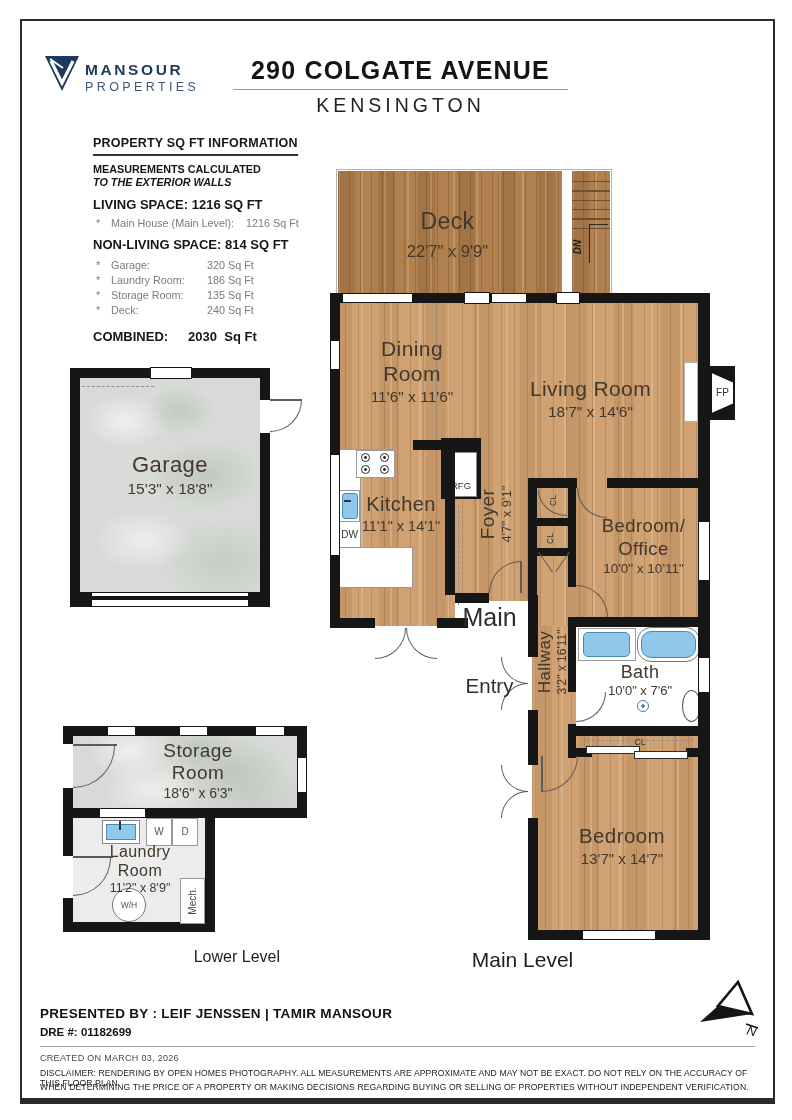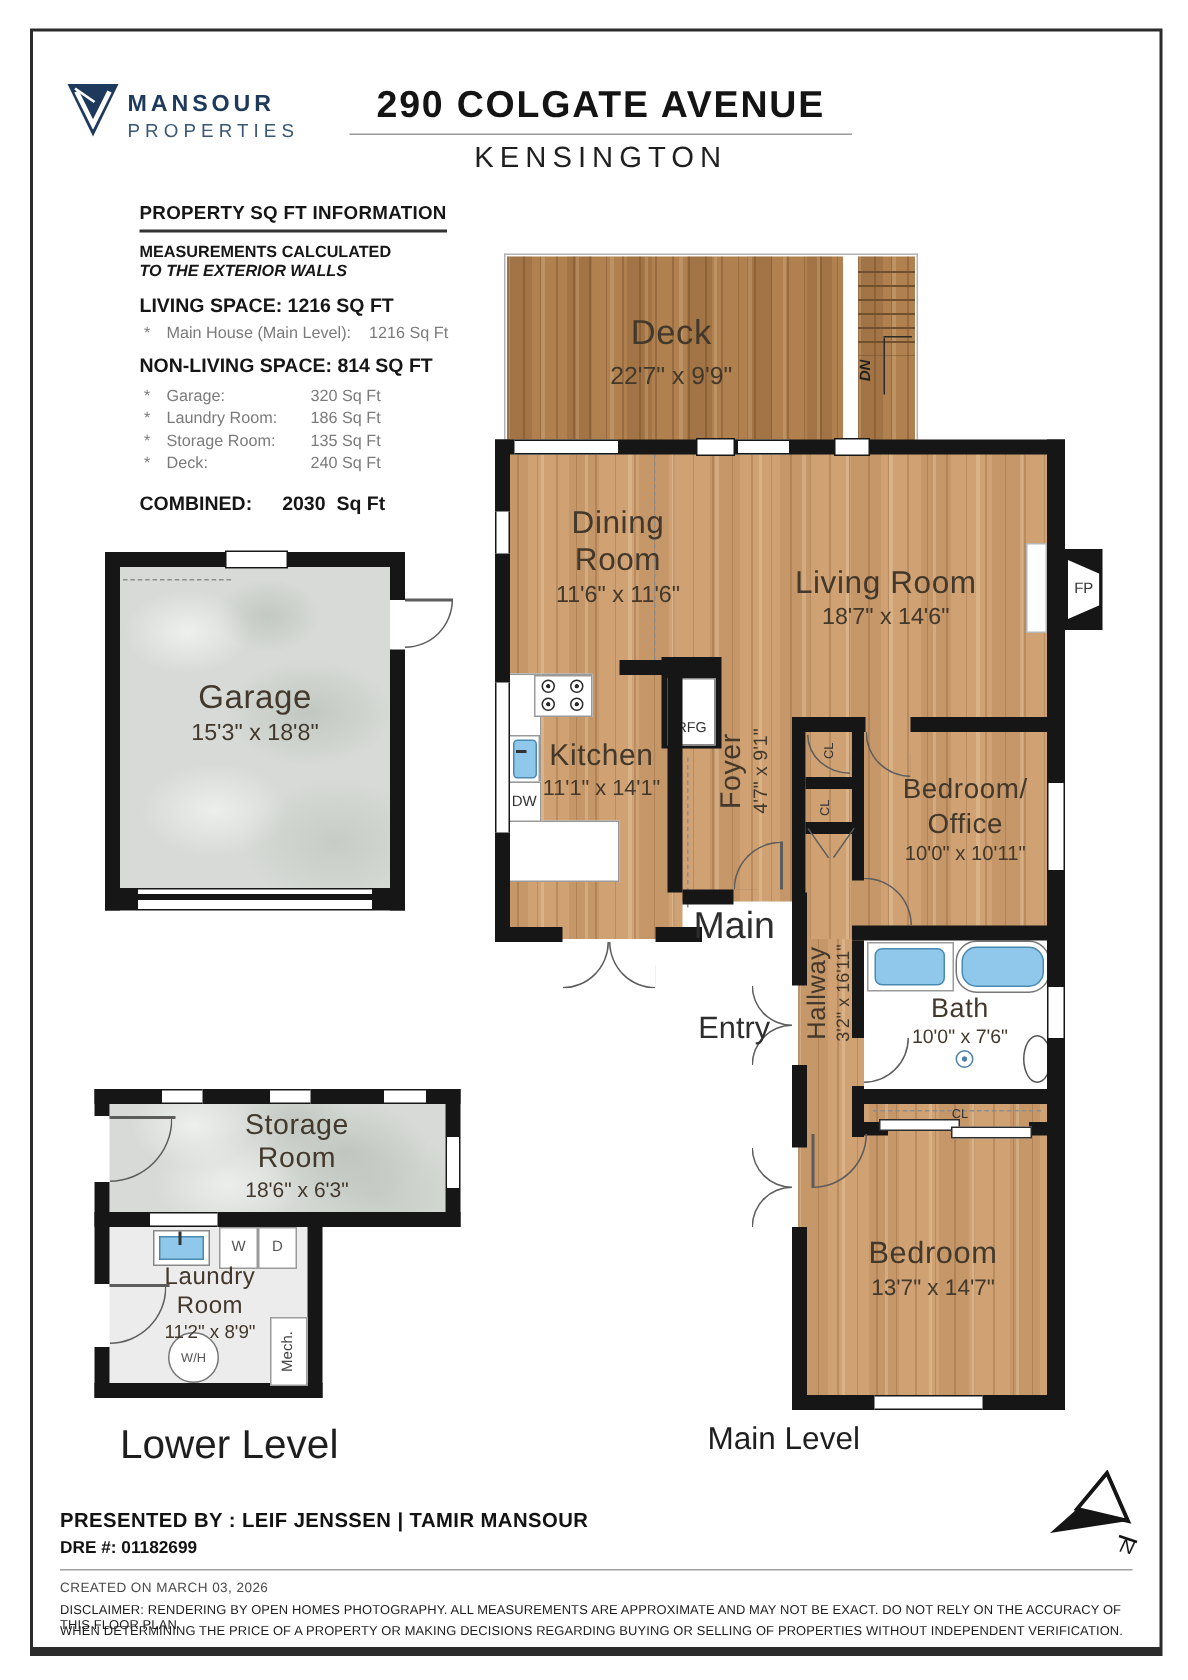--- a/index.html
+++ b/index.html
@@ -284,21 +284,21 @@
 <div class="abs" style="left:112px;top:888px;width:34px;height:34px;border:1.3px solid #777;border-radius:50%;background:#fff;box-sizing:border-box;"></div>
 <div class="tagtext" style="left:112px;top:900px;width:34px;font-size:8.5px;color:#555;">W/H</div>
 <div class="fix" style="left:180px;top:878px;width:25px;height:46px;"></div>
 <div class="tagtext vrot" style="left:165px;top:895px;width:55px;height:12px;font-size:10px;color:#444;">Mech.</div>
 <div class="lbl" style="left:82px;top:842px;width:116px;">
   <div class="rname" style="font-size:16px;line-height:19px;">Laundry</div>
   <div class="rname" style="font-size:16px;line-height:19px;">Room</div>
   <div style="font-size:12.5px;line-height:16px;">11'2" x 8'9"</div>
 </div>
 
-<div class="abs" style="left:80px;top:948px;width:200px;text-align:left;font-size:27px;color:#1e1e1e;">Lower Level</div>
+<div class="abs" style="left:80px;top:948px;width:200px;text-align:right;font-size:16px;color:#1e1e1e;">Lower Level</div>
 <div class="abs" style="left:430px;top:948px;width:185px;text-align:center;font-size:21px;color:#1e1e1e;">Main Level</div>
 
 <div class="abs" style="left:694px;top:980px;">
   <svg width="72" height="58" viewBox="0 0 72 58">
     <polygon points="44,2 58,34 24,26" fill="#ffffff" stroke="#151515" stroke-width="2.6"></polygon>
     <polygon points="24,26 58,34 6,42" fill="#151515"></polygon>
     <line x1="52" y1="44" x2="64" y2="48" stroke="#151515" stroke-width="1.6"></line>
     <text x="53" y="55" font-size="13" font-style="italic" font-family="Liberation Sans, sans-serif" fill="#151515" transform="rotate(14 56 50)">N</text>
   </svg>
 </div>

